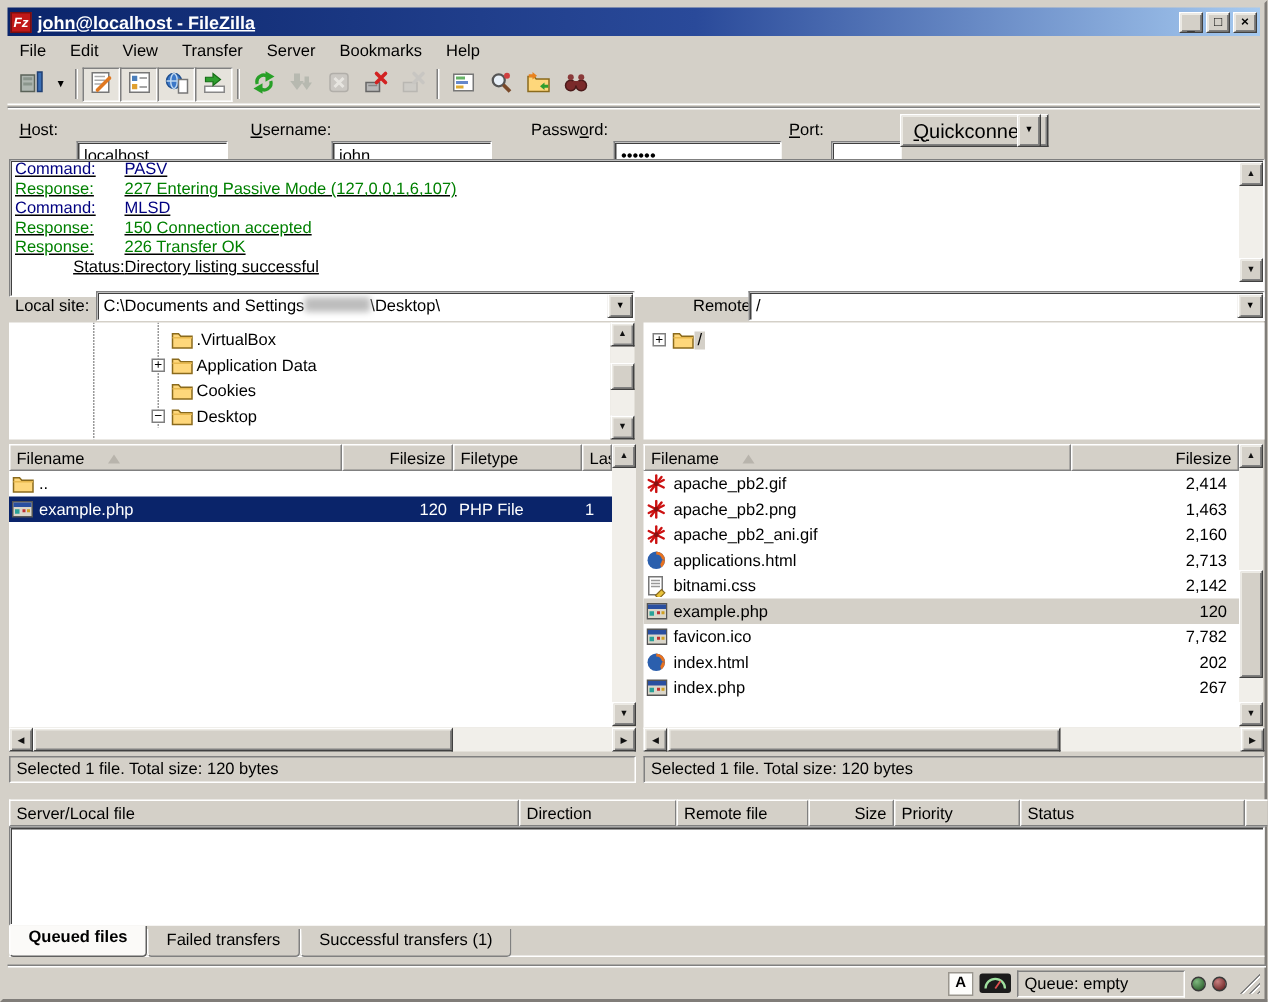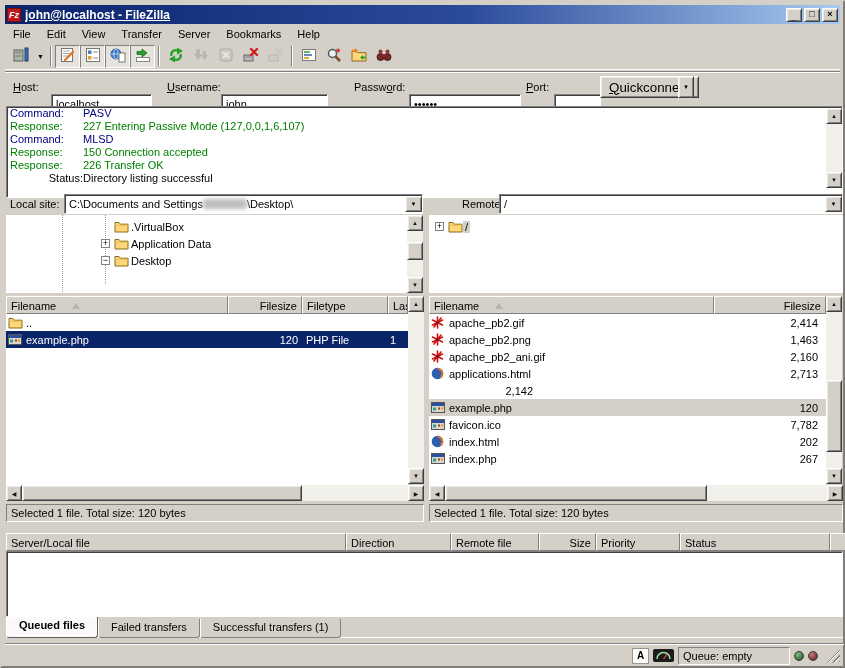--- a/index.html
+++ b/index.html
@@ -29,21 +29,21 @@
   .tcaret { width:13px; height:23px; display:flex; align-items:center; justify-content:center; font-size:7px; }
 
   
   .qcbar { left:3px; top:69px; width:835px; height:31px; border-top:1px solid #808080; box-shadow:inset 0 1px 0 #FFF; }
   .qc-label { position:absolute; top:9px; }
   .field { position:absolute; top:22px; height:20px; background:#FFF; border:1px solid; border-color:#808080 #FFF #FFF #808080; box-shadow:inset 1px 1px 0 #404040; font-size:11px; padding:3px 3px 0 4px; white-space:nowrap; overflow:hidden; }
   .qc-btn { position:absolute; top:4px; height:22px; padding:0 8px; display:flex; align-items:center; }
   u { text-decoration:underline; }
 
   
-  .log { left:4px; top:104px; width:837px; height:92px; background:#FFF; border:1px solid; border-color:#808080 #FFF #FFF #808080; box-shadow:inset 1px 1px 0 #404040; overflow:hidden; }
+  .log { left:4px; top:104px; width:837px; height:92px; background:#FFF; border:1px solid; border-color:#808080 #FFF #FFF #808080; box-shadow:inset 1px 1px 0 #404040; overflow:hidden;text-decoration:underline; }
   .log-line { display:flex; height:13px; line-height:13px; white-space:nowrap; }
   .log-label { width:76px; padding-left:3px; flex:none; }
   .log-command { color:#000080; }
   .log-response { color:#008000; }
   .log-status { color:#000000;text-align:right; }
 
   
   .vsb { position:absolute; width:16px; background:#F1EFEA; }
   .hsb { position:absolute; height:16px; background:#F1EFEA; }
   .sbtn { position:absolute; width:16px; height:16px; background:#D4D0C8; border:1px solid; border-color:#FFF #404040 #404040 #FFF; box-shadow:inset 1px 1px 0 #ECEAE4, inset -1px -1px 0 #808080; display:flex; align-items:center; justify-content:center; font-size:6px; color:#111; }
@@ -314,20 +314,30 @@
           <span class="expander">+</span>
           <span class="ficon">
             <svg width="15" height="13">
               <path d="M1 4.5 V2.5 h4 l1.5 1.7 H14 V12 H1 Z" fill="#FED77B" stroke="#8A6A1C"></path>
               <path d="M1 5.2 H14" stroke="#E8B94F"></path>
             </svg>
           </span>
           <span class="tree-label">Application Data</span>
         </div>
         <div class="tree-row" style="padding-left:95px">
+          <span style="width:13px;flex:none"></span>
+          <span class="ficon">
+            <svg width="15" height="13">
+              <path d="M1 4.5 V2.5 h4 l1.5 1.7 H14 V12 H1 Z" fill="#FED77B" stroke="#8A6A1C"></path>
+              <path d="M1 5.2 H14" stroke="#E8B94F"></path>
+            </svg>
+          </span>
+          <span class="tree-label">Cookies</span>
+        </div>
+        <div class="tree-row" style="padding-left:95px">
           <span class="expander">−</span>
           <span class="ficon">
             <svg width="15" height="13">
               <path d="M1 4.5 V2.5 h4 l1.5 1.7 H14 V12 H1 Z" fill="#FED77B" stroke="#8A6A1C"></path>
               <path d="M1 5.2 H14" stroke="#E8B94F"></path>
             </svg>
           </span>
           <span class="tree-label">Desktop</span>
         </div>
       </div>
@@ -455,20 +465,29 @@
      <span class="fcell name" style="width:285px"><span class="ficon">
             <svg width="13" height="13">
               <circle cx="6.5" cy="6.5" r="5.8" fill="#2B5FAD"></circle>
               <path d="M6.5 0.7 a5.8 5.8 0 0 1 5.8 5.8 l-2 -0.6 a3.9 3.9 0 0 0 -3.8 -3.2 z" fill="#E8721F"></path>
               <path d="M12.3 6.5 a5.8 5.8 0 0 1 -2.5 4.8 l-0.6 -2.2 a3.9 3.9 0 0 0 1.1 -2.6 z" fill="#E8721F"></path>
             </svg>
           </span>applications.html</span>
      <span class="fcell right" style="width:112px;padding-right:8px">2,713</span>
    </div>
       <div class="frow">
+     <span class="fcell name" style="width:285px"><span class="ficon">
+            <svg width="13" height="14">
+              <rect x="1.5" y="0.5" width="9" height="12" fill="#FFF" stroke="#777"></rect>
+              <line x1="3" y1="3" x2="9" y2="3" stroke="#999"></line>
+              <line x1="3" y1="5" x2="9" y2="5" stroke="#999"></line>
+              <line x1="3" y1="7" x2="9" y2="7" stroke="#999"></line>
+              <path d="M6 13 l4 -4 2.2 2.2 -4 4 z" fill="#E8C23A" stroke="#8A6A1C" stroke-width="0.8"></path>
+            </svg>
+          </span>bitnami.css</span>
      <span class="fcell right" style="width:112px;padding-right:8px">2,142</span>
    </div>
       <div class="frow sel-inactive">
      <span class="fcell name" style="width:285px"><span class="ficon">
             <svg width="14" height="13">
               <rect x="0.5" y="1.5" width="13" height="10" fill="#DAD6CA" stroke="#555"></rect>
               <rect x="1" y="2" width="12" height="3" fill="#2A4FA0"></rect>
               <rect x="2" y="6.5" width="3" height="3" fill="#2AA198"></rect>
               <rect x="7" y="6.5" width="2" height="2" fill="#C03030"></rect>
               <rect x="10" y="6.5" width="2" height="2" fill="#D0A020"></rect>

